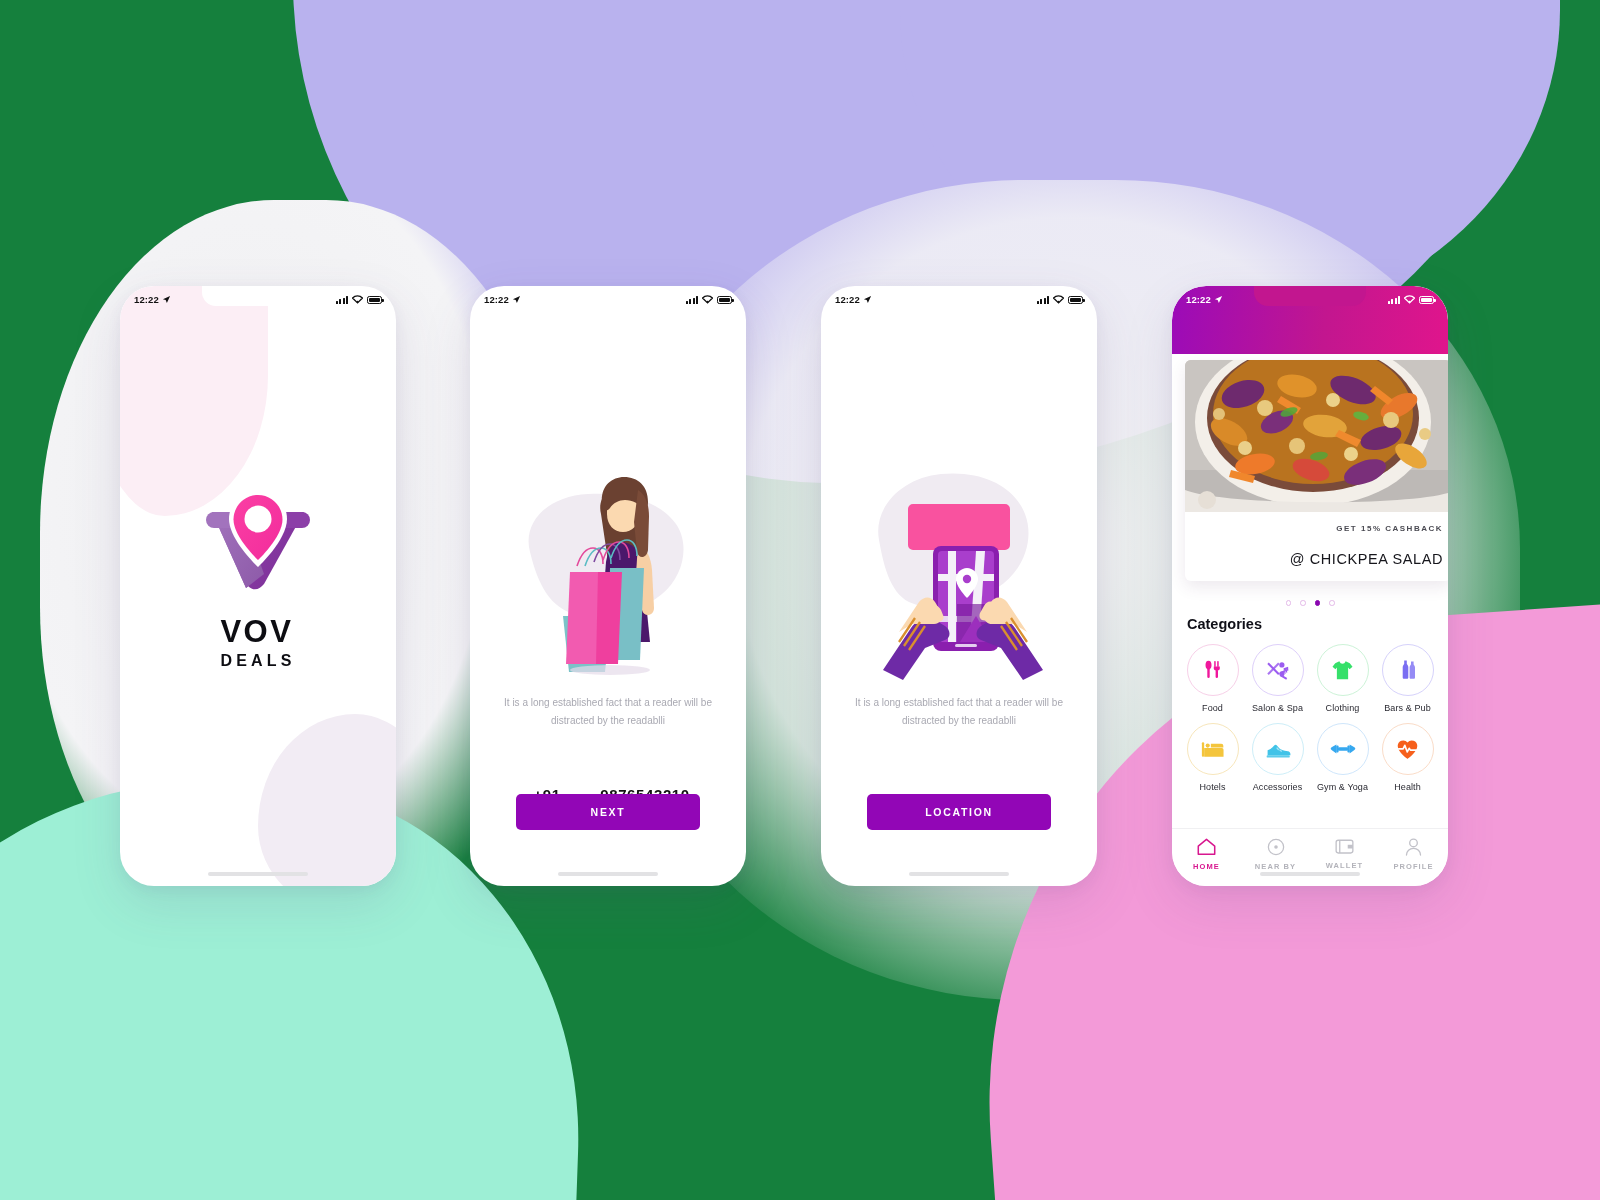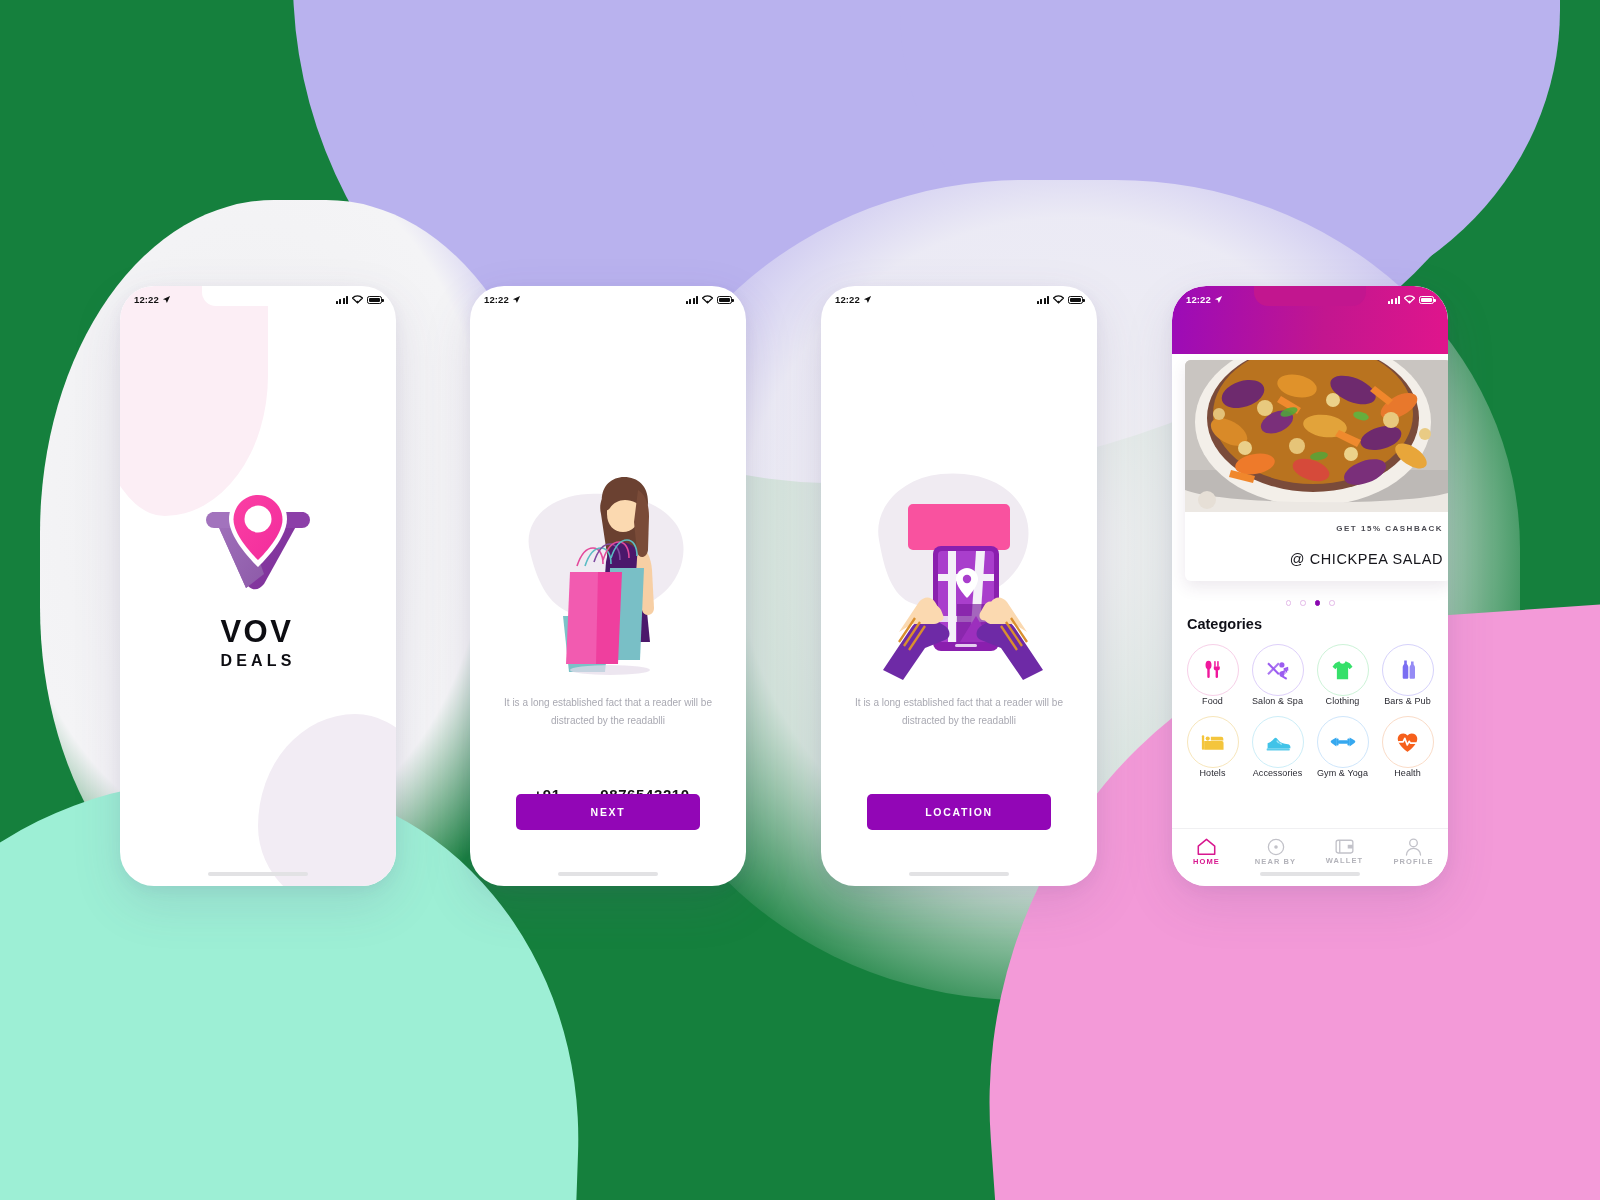--- a/index.html
+++ b/index.html
@@ -201,28 +201,28 @@
   }
   .cat-grid {
     position:absolute; top:358px; left:8px; right:8px; z-index:5;
     display:grid; grid-template-columns:repeat(4,1fr); row-gap:10px;
   }
   .cat-item { display:flex; flex-direction:column; align-items:center; cursor:pointer; }
   .cat-circle {
     width:52px; height:52px; border-radius:50%; background:#fff;
     display:flex; align-items:center; justify-content:center; border:1.4px solid #eee;
   }
-  .cat-label { font-size:9px; color:#2a2a32; letter-spacing:.1px; }
+  .cat-label { margin-top:7px; font-size:9px; color:#2a2a32; letter-spacing:.1px; }
 
   .tabbar {
     position:absolute; left:0; right:0; bottom:0; height:58px;
     background:#fff; border-top:1px solid #f0f0f2; z-index:6;
     display:flex; align-items:flex-start; padding-top:8px;
   }
-  .tab { flex:1; display:flex; flex-direction:column; align-items:center; cursor:pointer; }
+  .tab { flex:1; display:flex; flex-direction:column; align-items:center; gap:5px; cursor:pointer; }
   .tab .tl { font-size:7.5px; letter-spacing:1.1px; color:#b3b3ba; font-weight:600; }
   .tab.active .tl { color:#d8178f; }
 </style>
 </head>
 <body>
 
 <div id="stage">
 
   <div class="bg-layer">
     <div class="blob blob-purple"></div>

